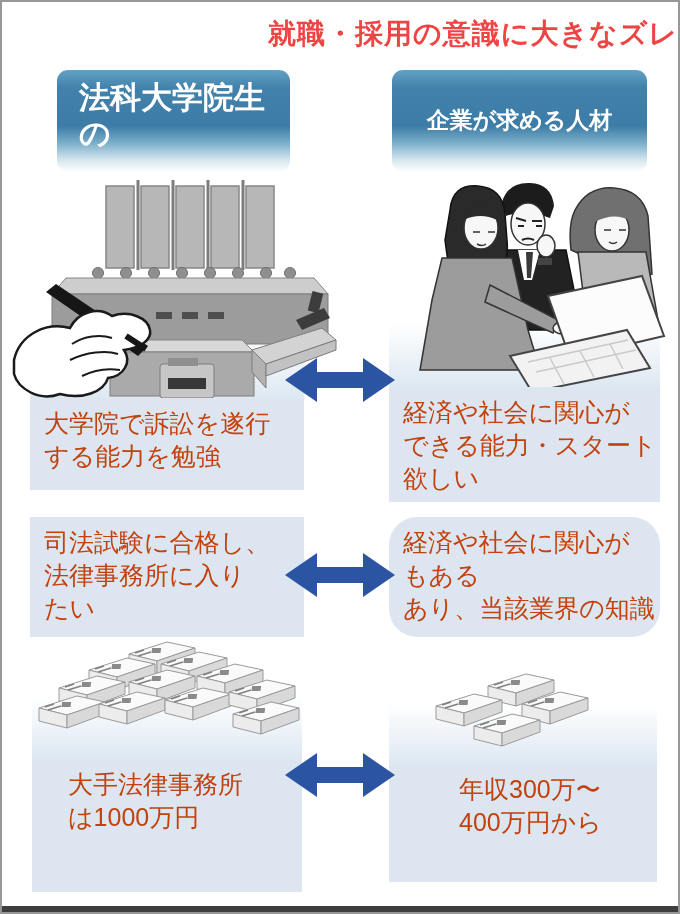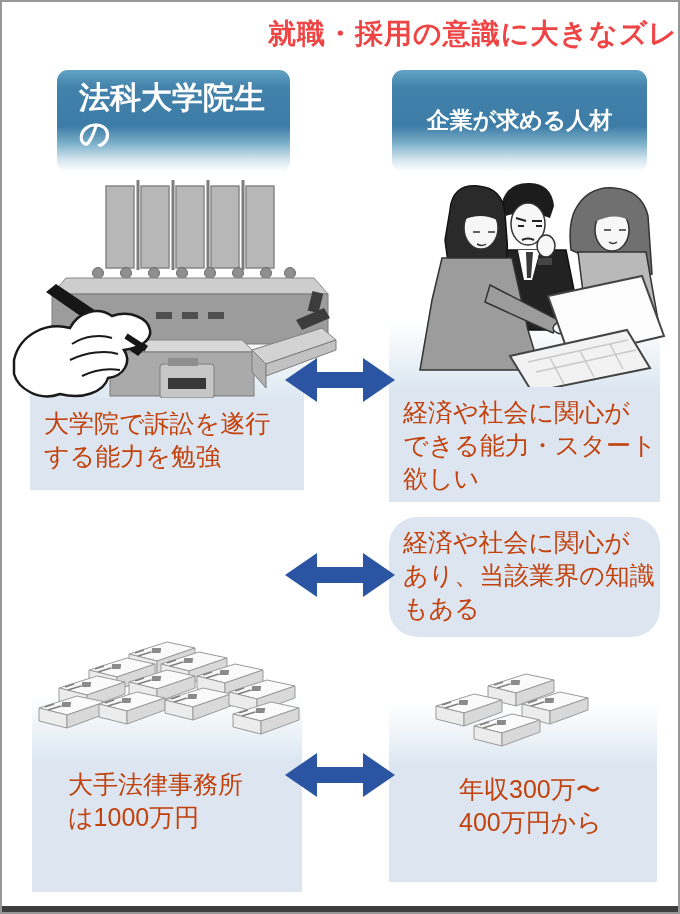--- a/index.html
+++ b/index.html
@@ -198,24 +198,29 @@
 
   <div id="box-l1" class="abs box">
     <div>大学院で訴訟を遂行</div>
     <div>する能力を勉強</div>
   </div>
   <div id="box-r1" class="abs box">
     <div>経済や社会に関心が</div>
     <div>できる能力・スタート</div>
     <div>欲しい</div>
   </div>
+  <div id="box-l2" class="abs box">
+    <div>司法試験に合格し、</div>
+    <div>法律事務所に入り</div>
+    <div>たい</div>
+  </div>
   <div id="box-r2" class="abs box">
     <div>経済や社会に関心が</div>
+    <div>もある</div>
     <div>あり、当該業界の知識</div>
-    <div>もある</div>
   </div>
   <div id="box-l3" class="abs box">
     <div>大手法律事務所</div>
     <div>は1000万円</div>
   </div>
   <div id="box-r3" class="abs box">
     <div>年収300万〜</div>
     <div>400万円から</div>
   </div>
 

